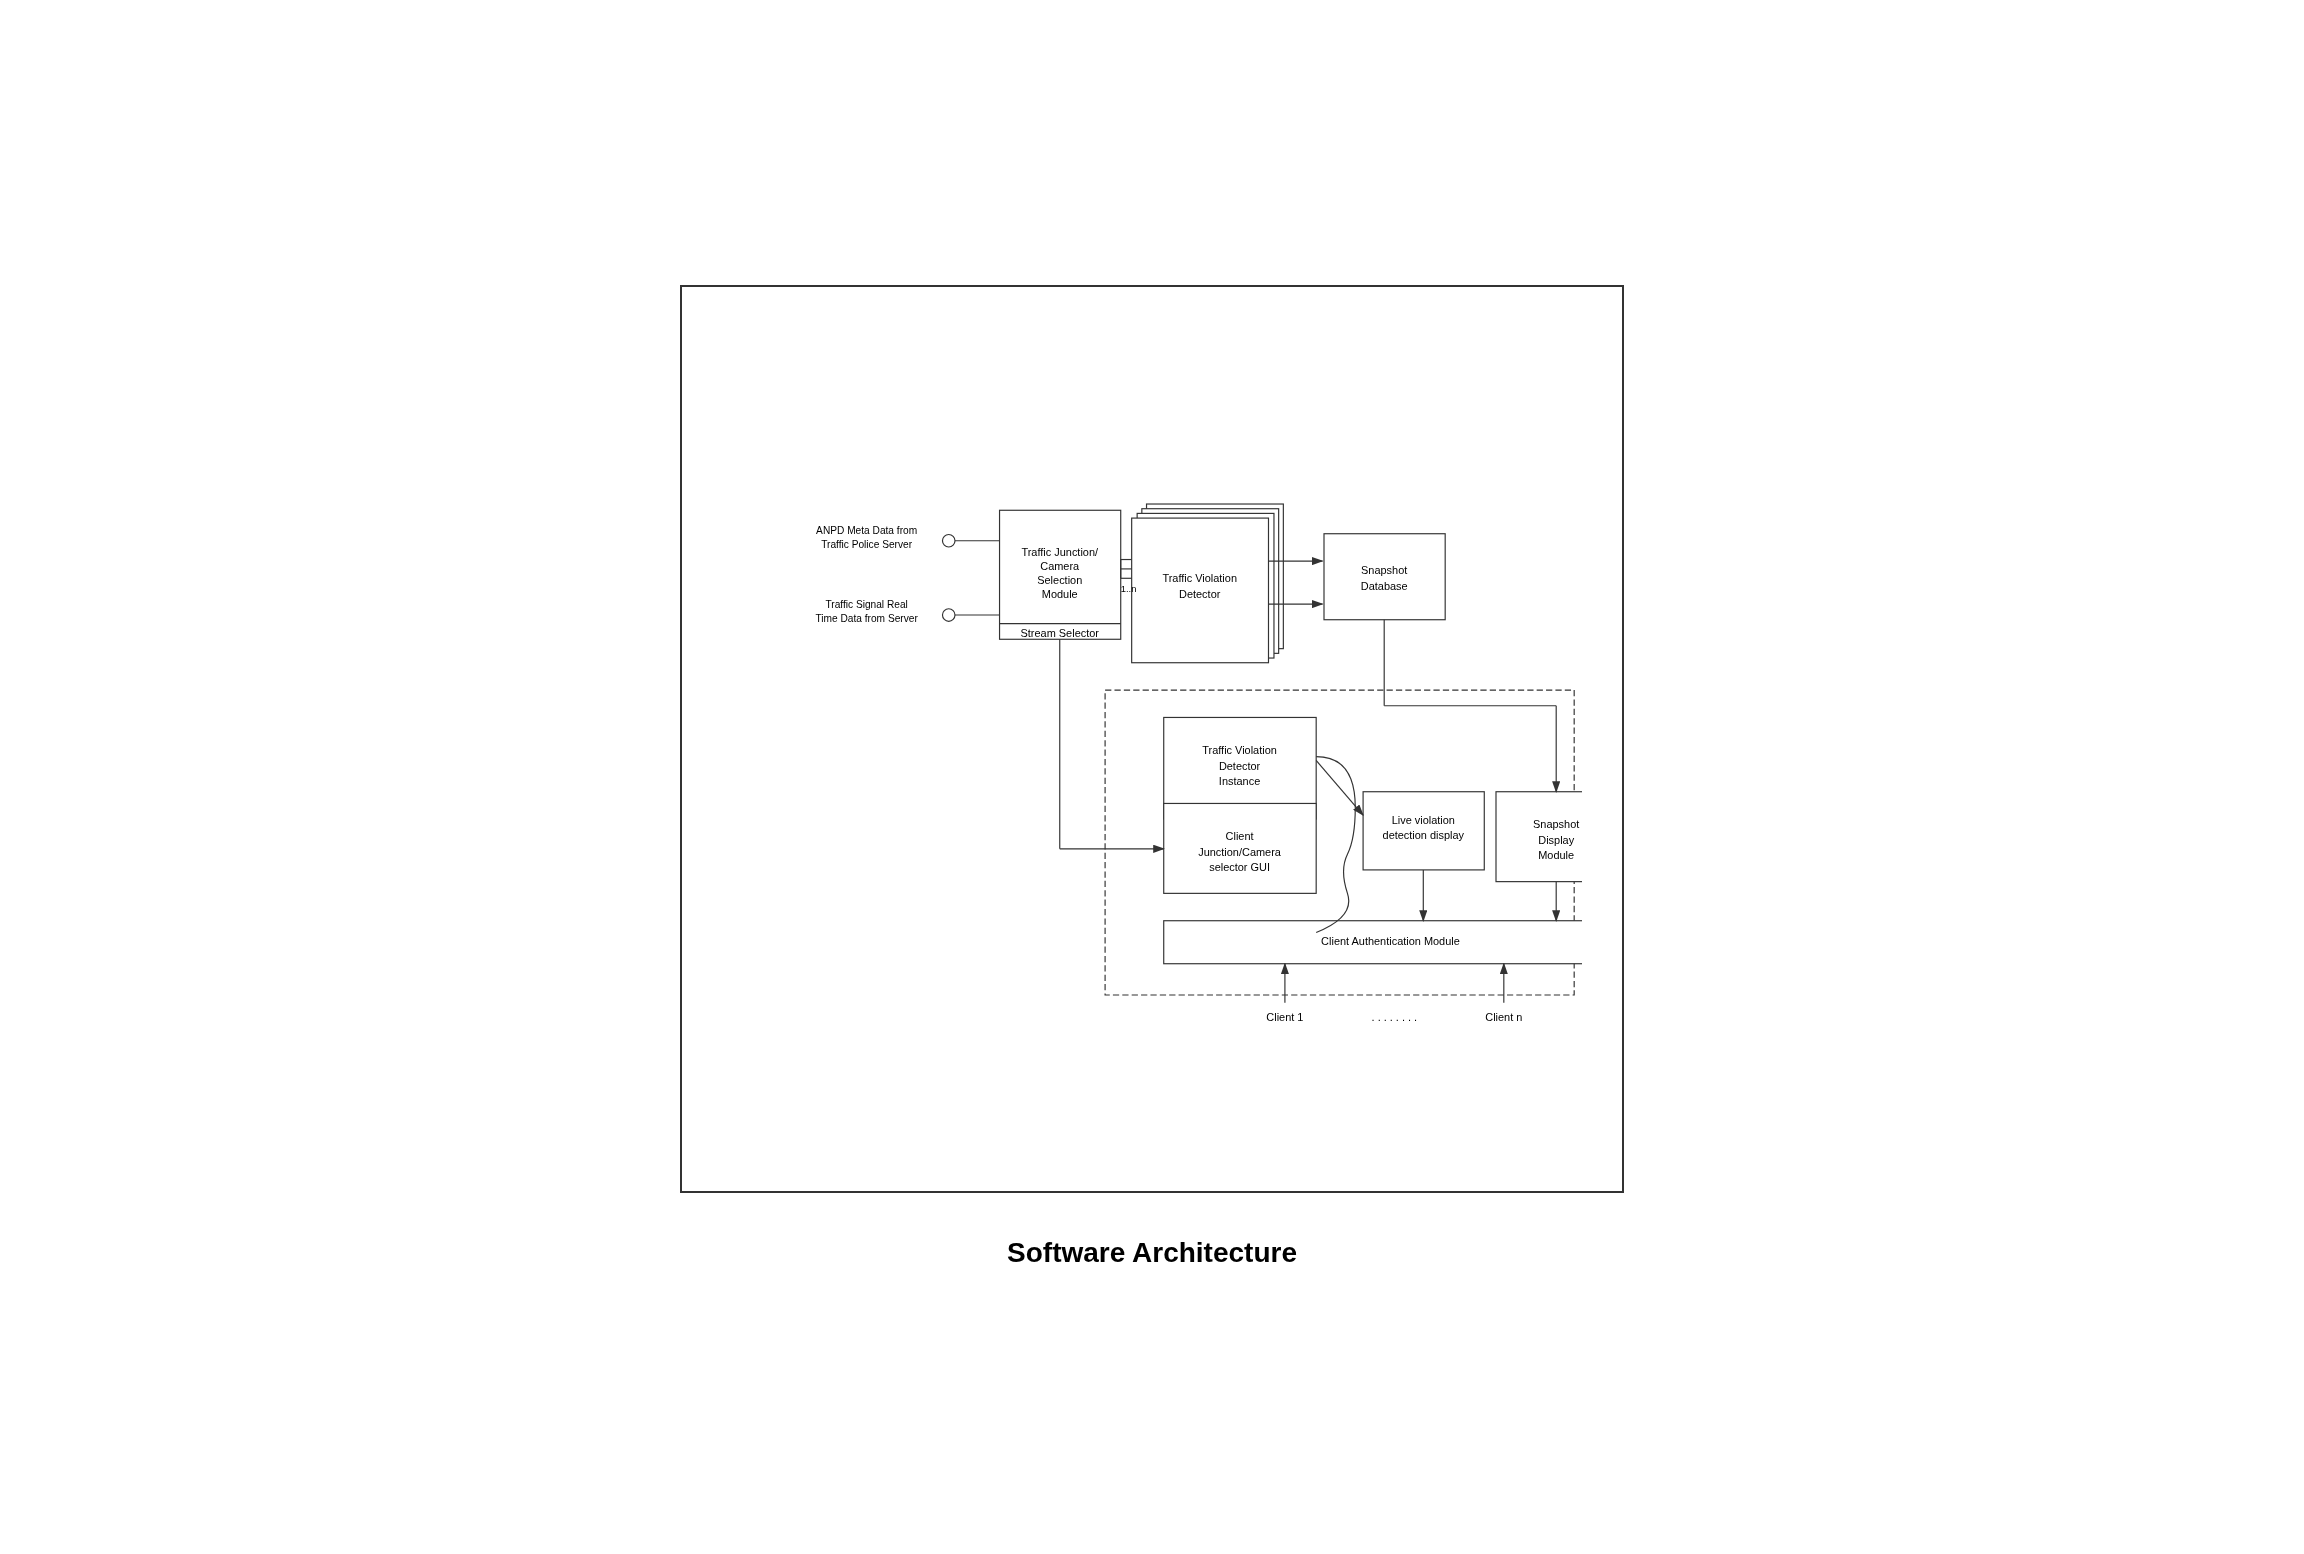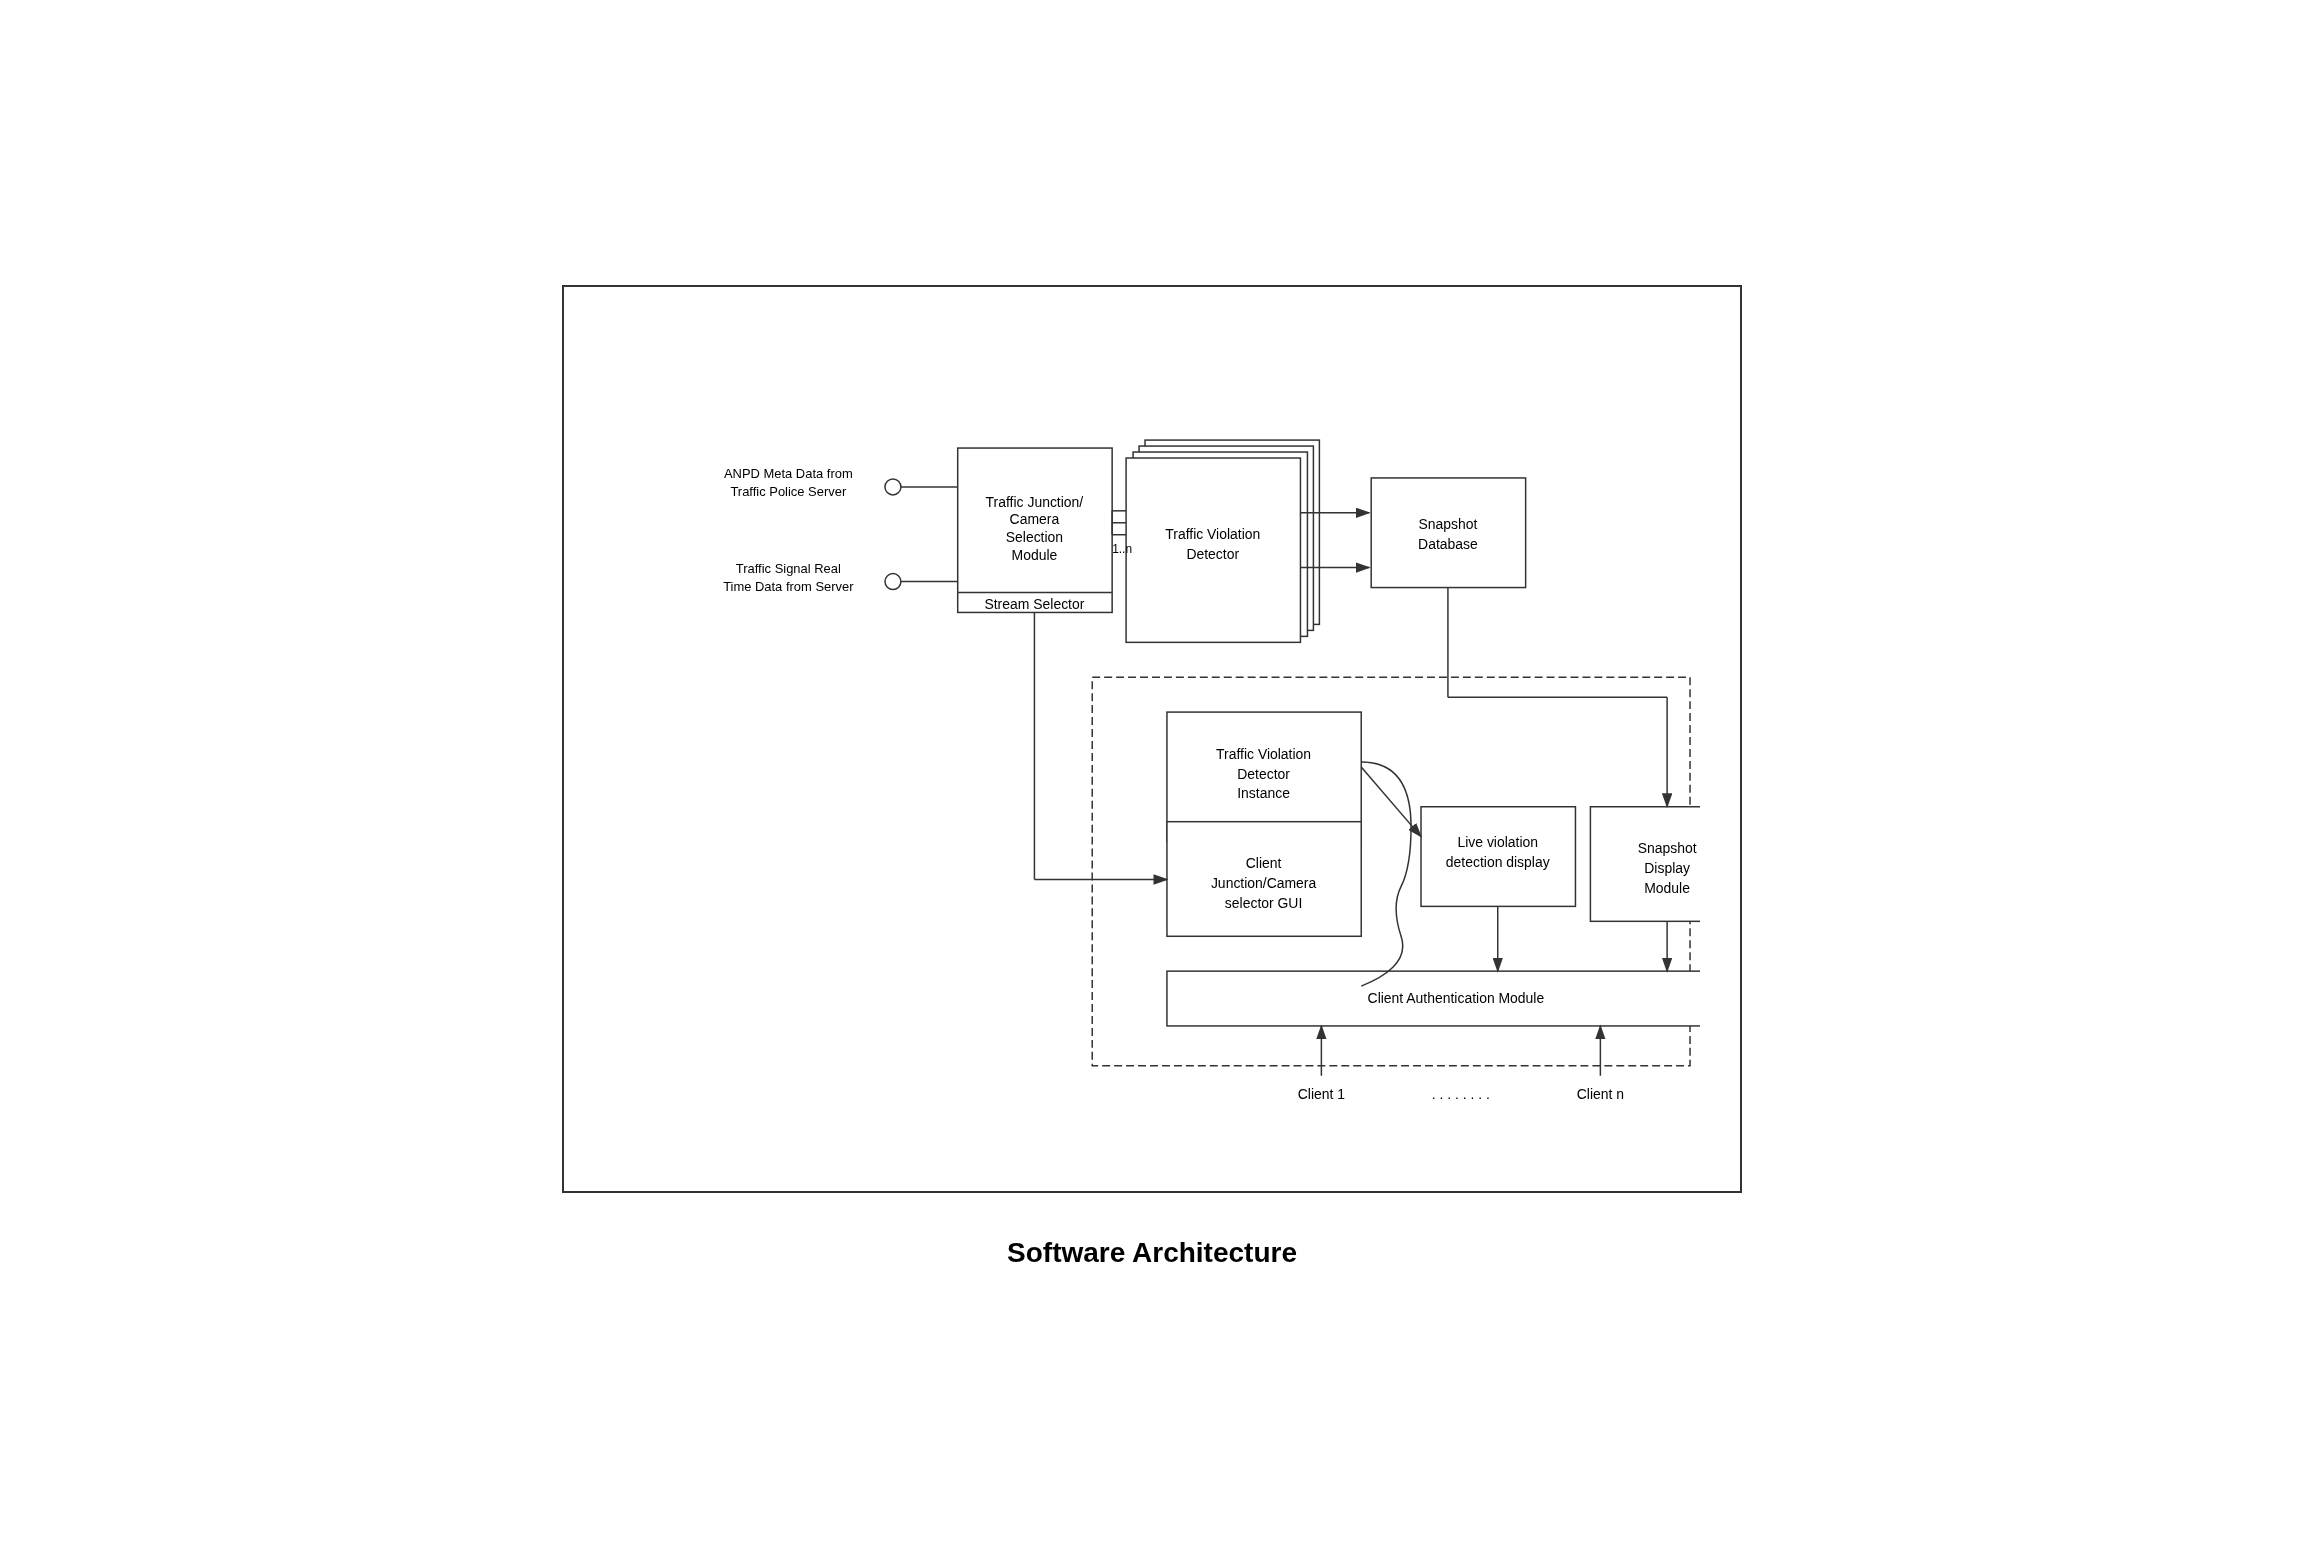--- a/index.html
+++ b/index.html
@@ -8,21 +8,21 @@
       font-family: Arial, sans-serif;
       display: flex;
       flex-direction: column;
       align-items: center;
       justify-content: center;
       min-height: 100vh;
       padding: 40px;
     }
     .diagram-container {
       border: 2px solid #333;
-      width: 1180px;
+      width: 944px;
       min-height: 820px;
       position: relative;
       background: #fff;
       padding: 40px;
     }
     .page-title {
       font-size: 28px;
       font-weight: bold;
       margin-top: 44px;
       text-align: center;

